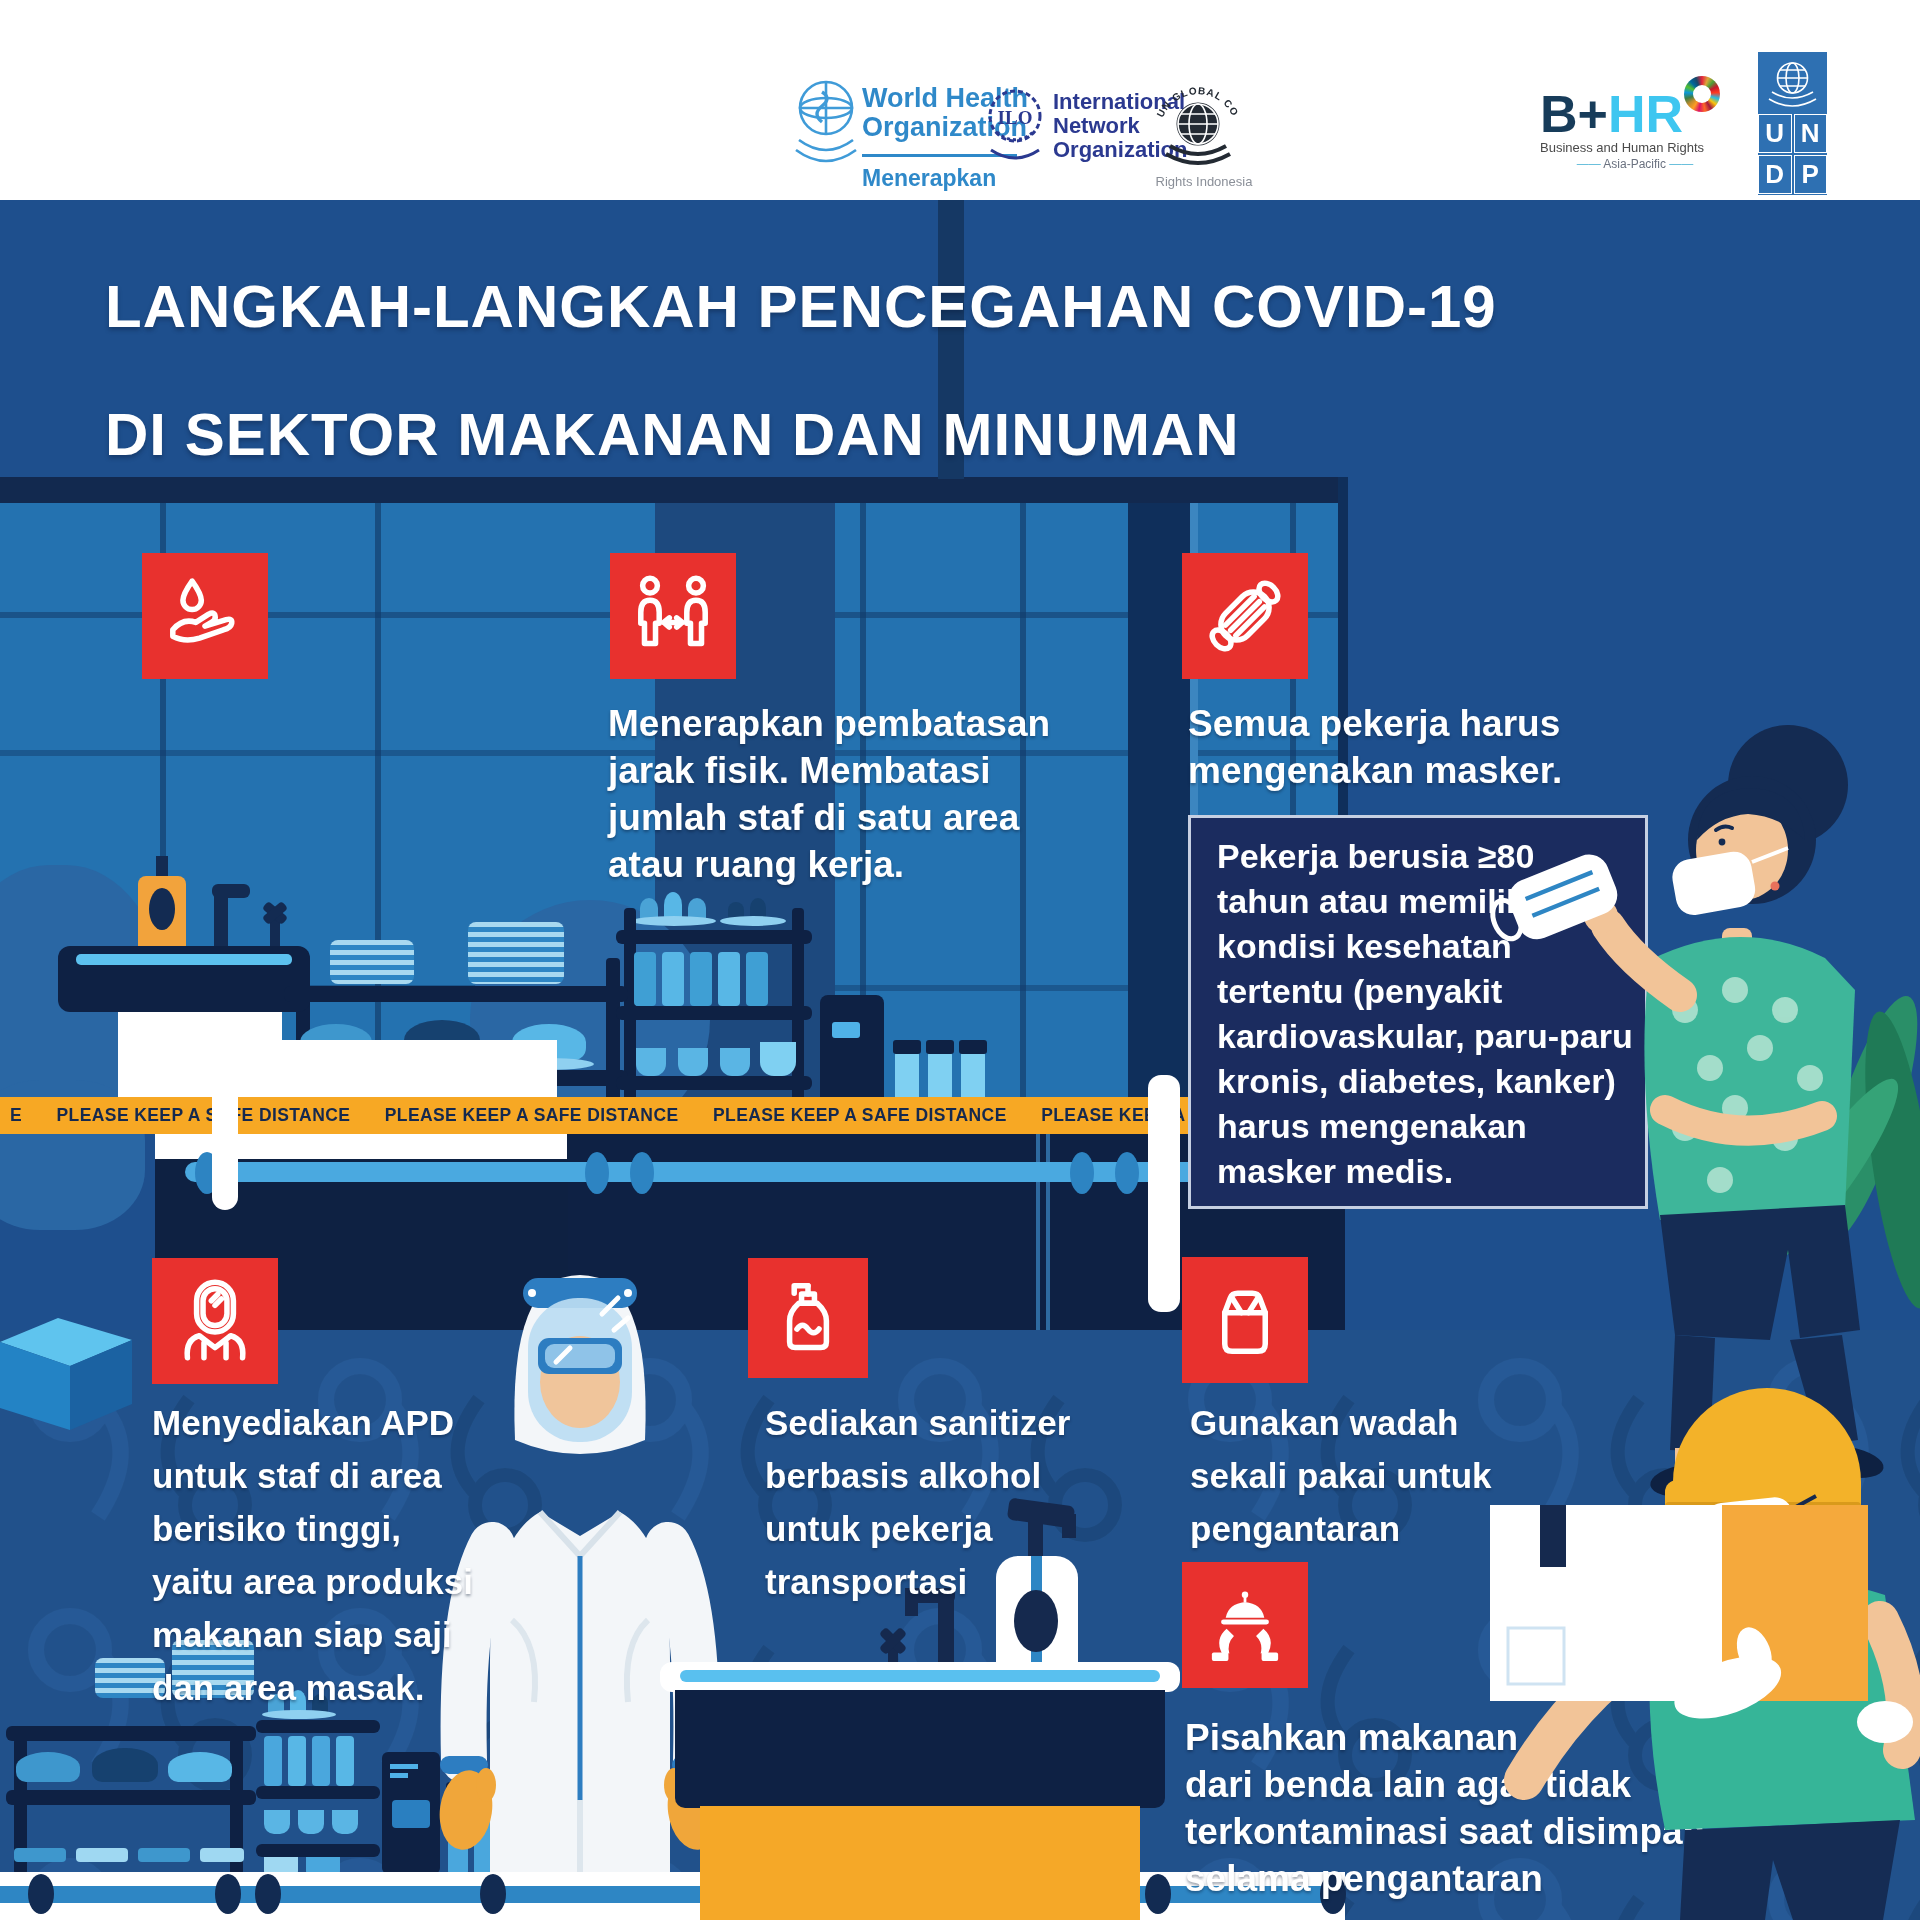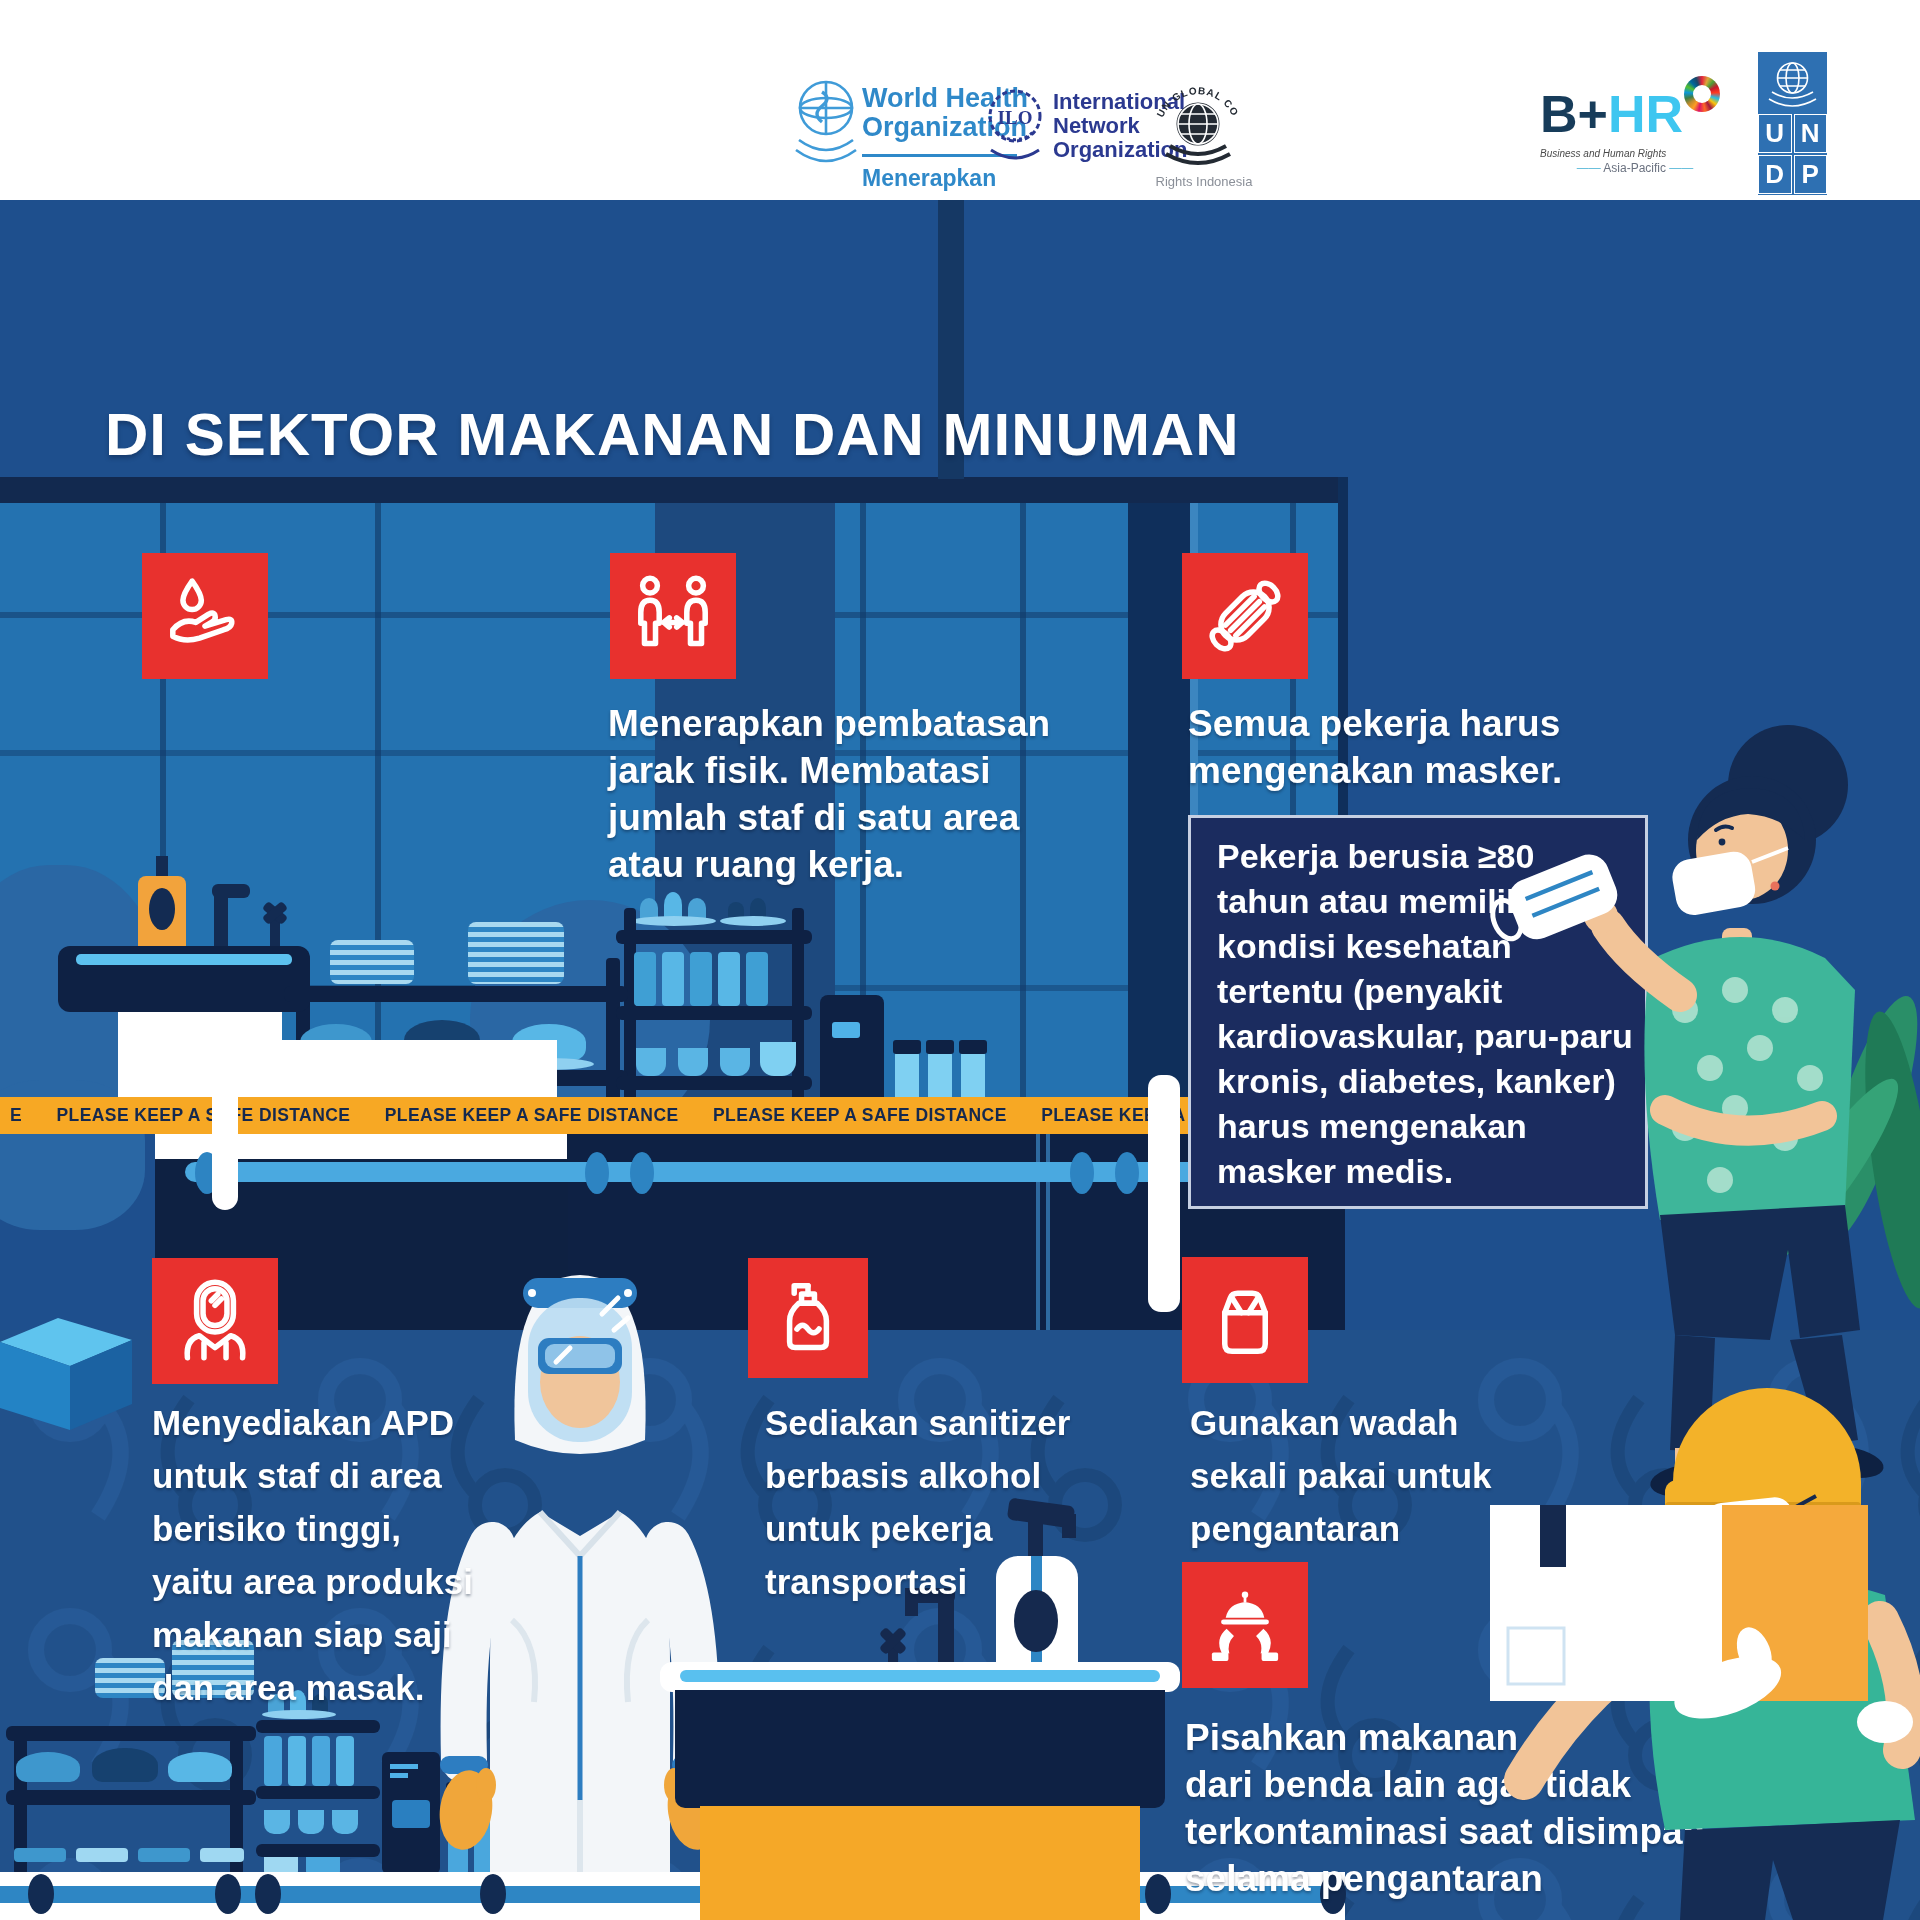--- a/index.html
+++ b/index.html
@@ -324,21 +324,21 @@
       <div style="position:absolute;left:-4px;top:112px;width:120px;text-align:center;font-size:13px;color:#8a8f98;">Rights Indonesia</div>
     </div>
 
     <div class="abs" style="left:1540px;top:88px;width:190px;">
       <div style="font-size:52px;font-weight:800;line-height:52px;">
         <span style="color:#173c5a;">B</span><span style="color:#173c5a;">+</span><span style="color:#3ec6f0;">HR</span>
       </div>
       <div style="position:absolute;left:144px;top:-12px;width:36px;height:36px;border-radius:50%;background:conic-gradient(#e5243b,#dda63a,#4c9f38,#c5192d,#ff3a21,#26bde2,#fcc30b,#a21942,#fd6925,#dd1367,#fd9d24,#bf8b2e,#3f7e44,#0a97d9,#56c02b,#00689d,#19486a,#e5243b);">
         <div style="position:absolute;left:9px;top:9px;width:18px;height:18px;border-radius:50%;background:#ffffff;"></div>
       </div>
-      <div style="font-size:10px;color:#4a4a4a;margin-top:8px;white-space:nowrap;font-style:italic;">Business and Human Rights</div>
+      <div style="font-size:13px;color:#4a4a4a;white-space:nowrap;">Business and Human Rights</div>
       <div style="font-size:12px;color:#6b7280;text-align:center;margin-top:2px;">
         <span style="color:#59b8d8;">——</span> <span>Asia-Pacific</span> <span style="color:#59b8d8;">——</span>
       </div>
     </div>
 
     <div class="abs" style="left:1758px;top:52px;width:69px;height:143px;background:#2e70b2;">
       <svg width="69" height="60" viewBox="0 0 69 60">
         <g stroke="#ffffff" fill="none" stroke-width="1.6">
           <circle cx="34.5" cy="26" r="15"></circle>
           <ellipse cx="34.5" cy="26" rx="6.5" ry="15"></ellipse>
@@ -349,20 +349,21 @@
       </svg>
       <div style="position:absolute;left:0;top:62px;width:69px;height:80px;display:grid;grid-template-columns:1fr 1fr;grid-template-rows:1fr 1fr;gap:2px;color:#ffffff;font-weight:bold;font-size:26px;">
         <div style="display:flex;align-items:center;justify-content:center;border:1.5px solid #fff;">U</div>
         <div style="display:flex;align-items:center;justify-content:center;border:1.5px solid #fff;">N</div>
         <div style="display:flex;align-items:center;justify-content:center;border:1.5px solid #fff;">D</div>
         <div style="display:flex;align-items:center;justify-content:center;border:1.5px solid #fff;">P</div>
       </div>
     </div>
   </div>
 
+  <div class="title-line" style="top:272px;">LANGKAH-LANGKAH PENCEGAHAN COVID-19</div>
   <div class="title-line" style="top:400px;">DI SEKTOR MAKANAN DAN MINUMAN</div>
 
   <div class="tile" style="left:142px;top:553px;">
     <svg viewBox="0 0 100 100">
       <path d="M36 12 q-10 14 -10 21 a10 10 0 0 0 20 0 q0 -7 -10 -21 z"></path>
       <path d="M15 65 q11 -13 25 -8 l14 -9 q6 -3 7 2 q1 4 -4 7 l-7 4 23 -7 q7 -2 6 4 q-1 5 -9 7 l-26 9 q-16 5 -29 -2 z"></path>
     </svg>
   </div>
 
   <div class="tile" style="left:610px;top:553px;">

